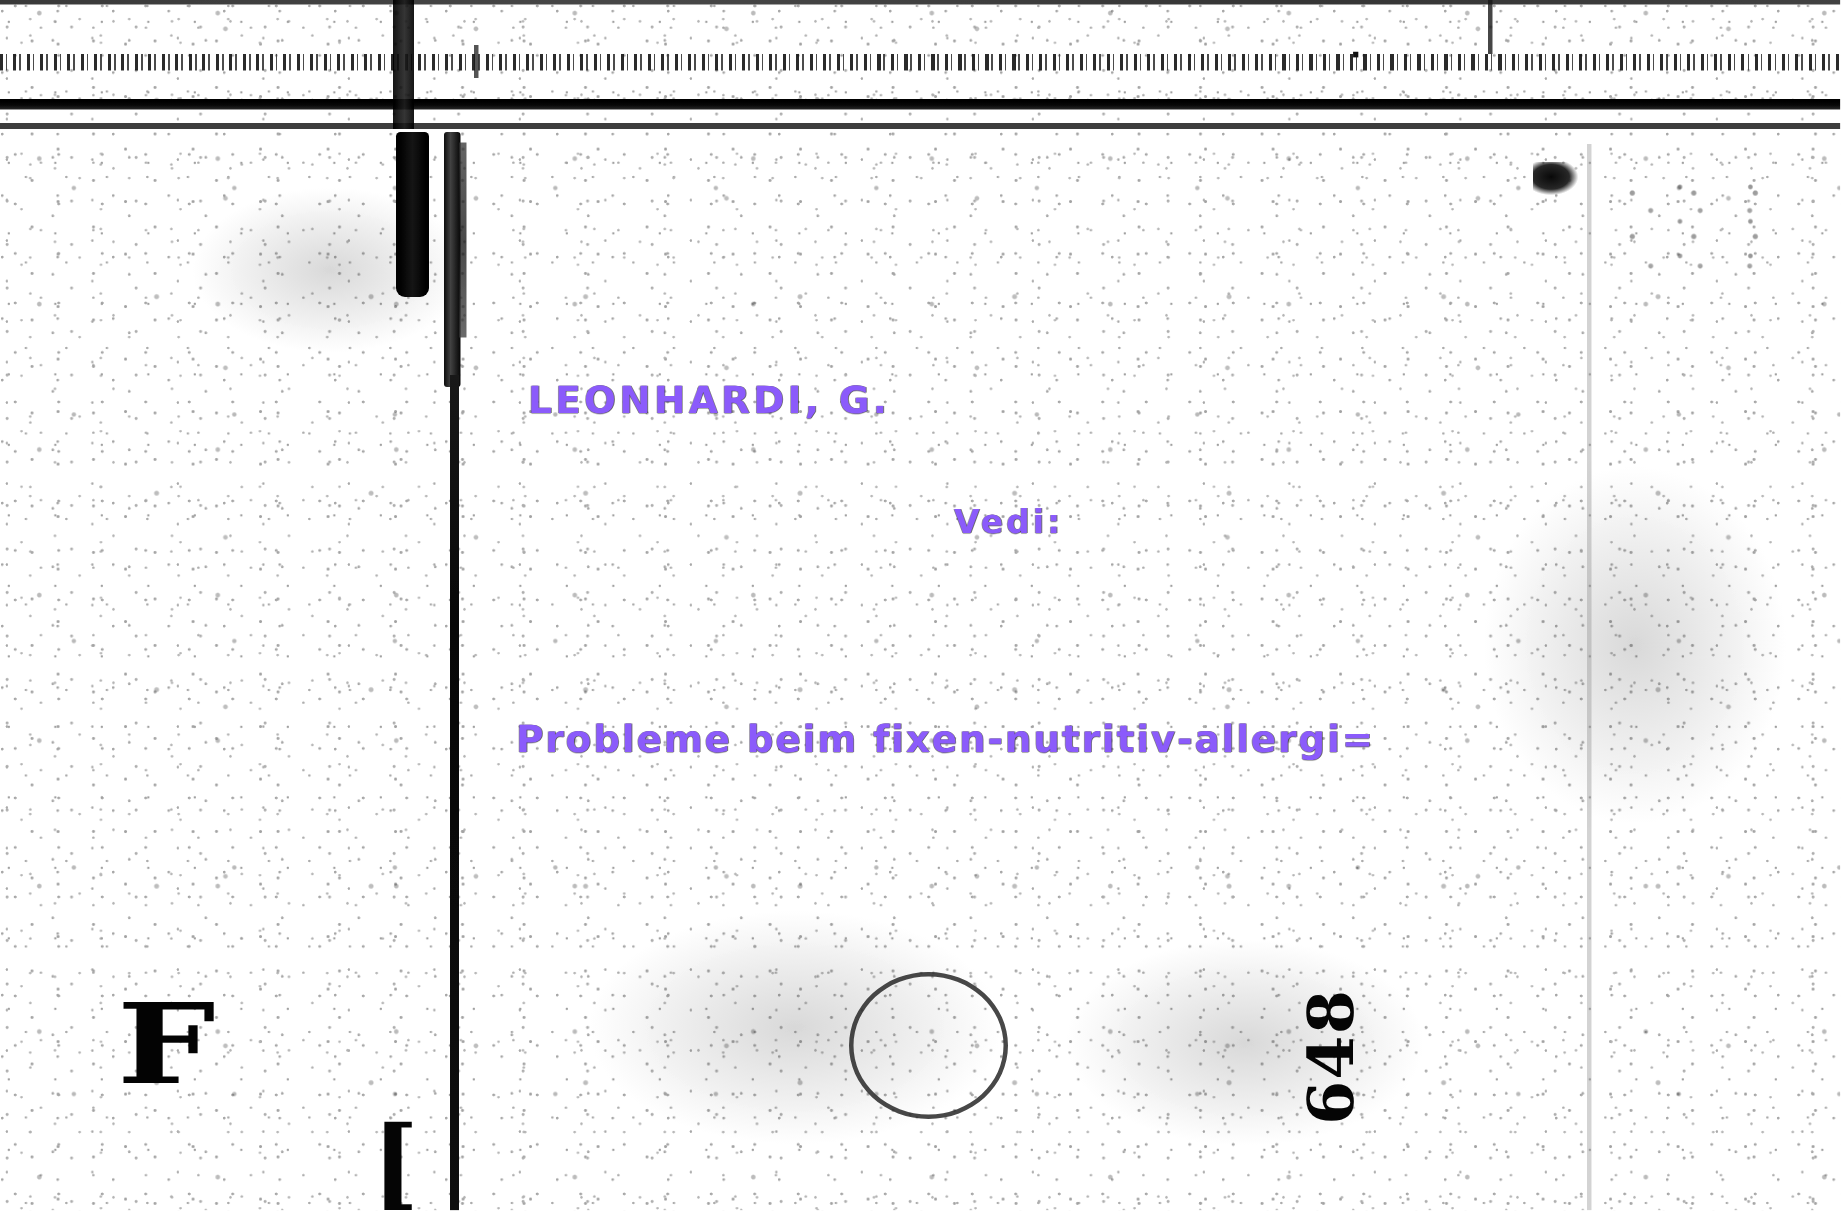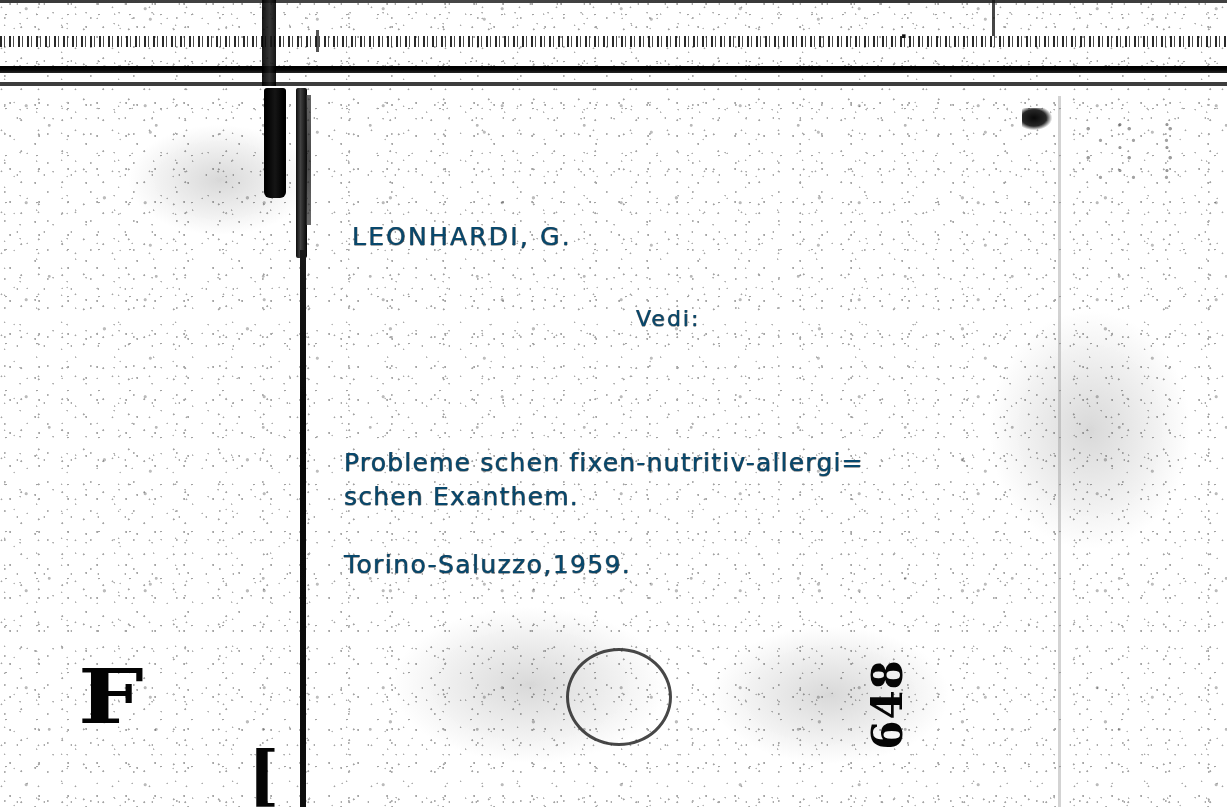--- a/index.html
+++ b/index.html
@@ -141,29 +141,30 @@
     background-image:
       radial-gradient(circle at 20% 30%, #3d3d3d 1.3px, transparent 2.2px),
       radial-gradient(circle at 62% 55%, #4a4a4a 1.2px, transparent 2.1px),
       radial-gradient(circle at 85% 20%, #333 1.1px, transparent 2px);
     background-size: 41px 29px, 33px 37px, 47px 23px;
   }
 
   
   .typed {
     position: absolute;
-    color: #0c4a6e;
+    color: #8b5cf6;
     font-family: "DejaVu Sans", sans-serif;
-    font-weight: 400;
+    font-weight: 700;
     letter-spacing: 1.6px;
     white-space: pre;
     text-shadow:
       0.6px 0 0 rgba(20,20,20,.55),
       -0.5px 0.4px 0 rgba(35,35,35,.4),
       0 0.7px 0.6px rgba(0,0,0,.35);
+    margin-top: 30px;
   }
 
   #line-heading   { left: 352px; top: 222px;  font-size: 25px; letter-spacing: 2.2px; }
   #line-vedi      { left: 636px; top: 306px;  font-size: 22px; letter-spacing: 2.0px; text-align: right; }
   #line-author    { left: 340px; top: 378px;  font-size: 25px; letter-spacing: 2.0px; }
   #line-title-1   { left: 344px; top: 448px;  font-size: 25px; letter-spacing: 1.2px; }
   #line-title-2   { left: 344px; top: 482px;  font-size: 25px; letter-spacing: 1.2px; }
   #line-imprint   { left: 344px; top: 550px;  font-size: 25px; letter-spacing: 1.4px; }
 
   
@@ -291,23 +292,21 @@
   <div class="rod-shaft"></div>
   <div class="rod-wisp"></div>
   <div class="rod-line"></div>
 
   <div class="right-edge"></div>
   <div class="right-blot"></div>
   <div class="right-speck"></div>
 
   <div class="typed" id="line-heading">LEONHARDI, G.</div>
   <div class="typed" id="line-vedi">Vedi:</div>
-  <div class="typed" id="line-title-1">Probleme schen fixen-nutritiv-allergi=</div>
-  <div class="typed" id="line-title-2">schen Exanthem.</div>
-  <div class="typed" id="line-imprint">Torino-Saluzzo,1959.</div>
+  <div class="typed" id="line-title-1">Probleme beim fixen-nutritiv-allergi=</div>
 
   <div class="stamp-f">F</div>
   <div class="stamp-bracket">[</div>
   <div class="punch-hole"></div>
 
   <div class="shelf-number">
     <span>648</span>
   </div>
 
 </div>

